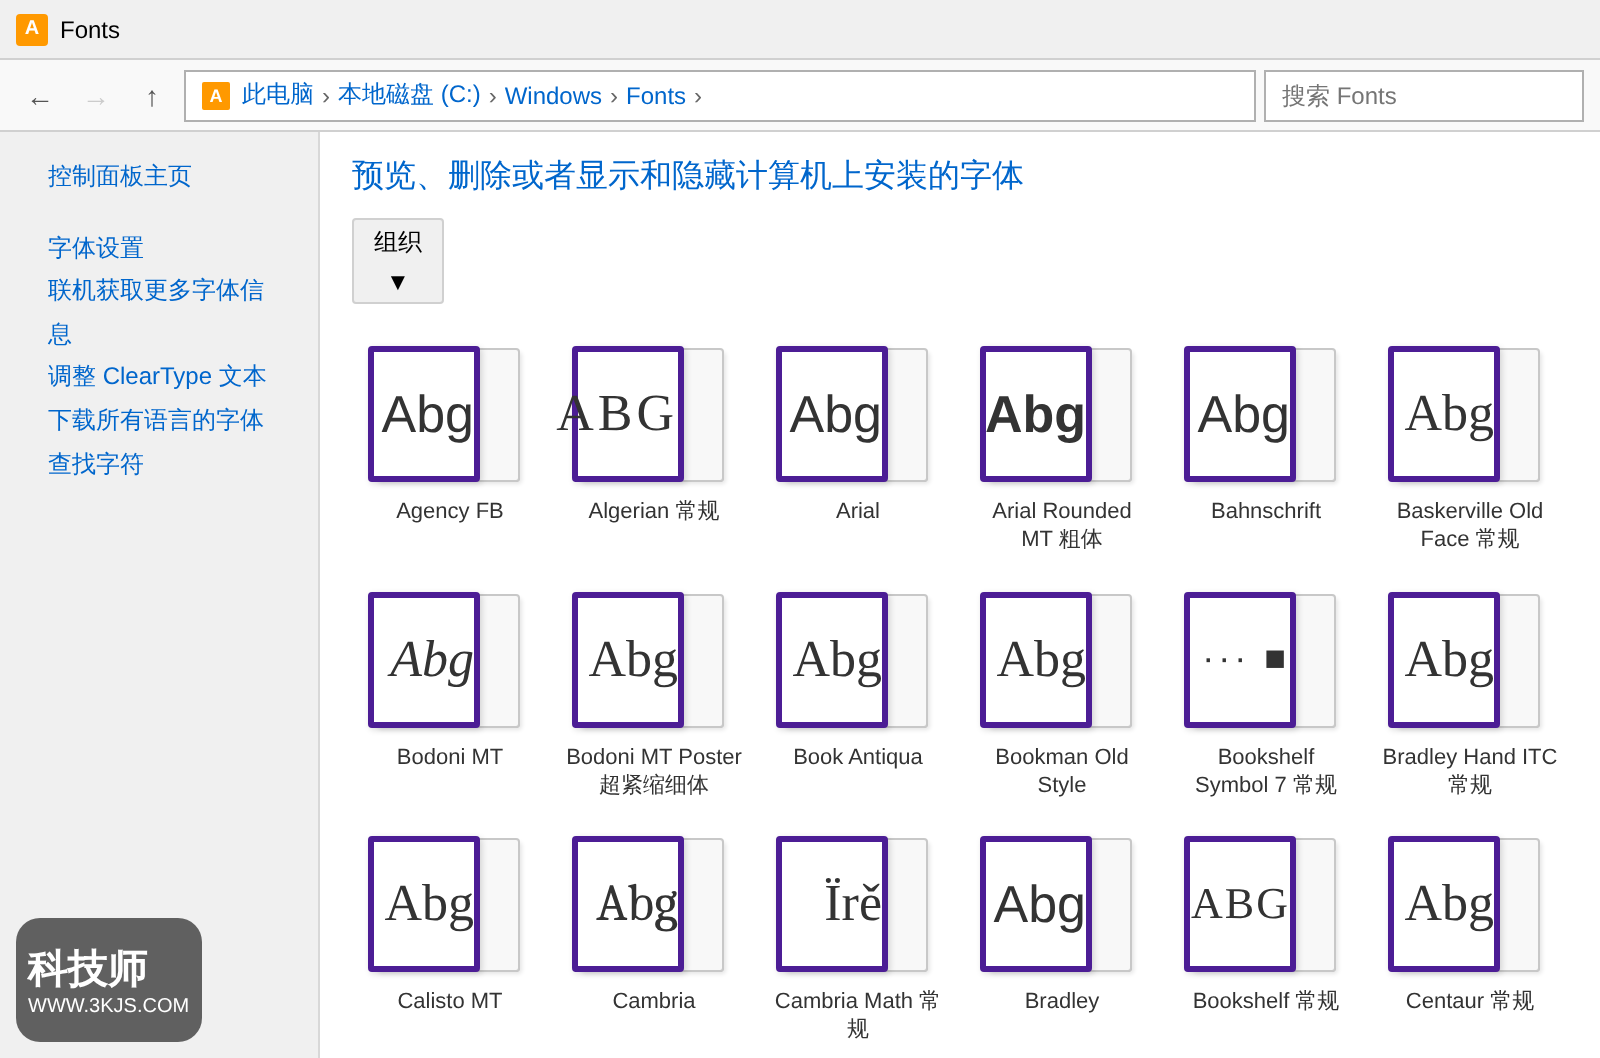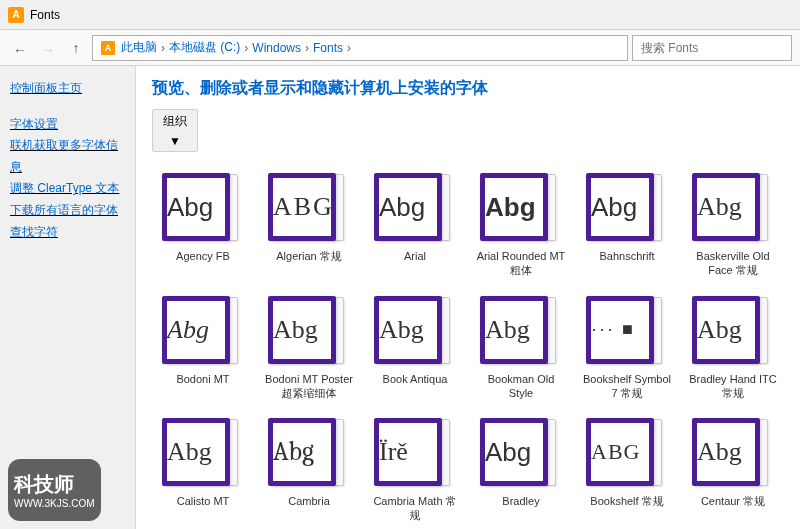--- a/index.html
+++ b/index.html
@@ -78,26 +78,25 @@
 
     
     .main-content {
       display: flex;
       flex: 1;
       overflow: hidden;
     }
 
     
     .sidebar {
-      width: 136px;
+      width: 160px;
       background: #f0f0f0;
-      padding: 12px 10px;
+      padding: 12px 24px;
       flex-shrink: 0;
       border-right: 1px solid #d8d8d8;
-      text-decoration: underline;
     }
     .sidebar-link {
       display: block;
       color: #0066cc;
       font-size: 12px;
       line-height: 1.8;
       cursor: pointer;
       text-decoration: none;
     }
 
@@ -105,21 +104,20 @@
     .content-area {
       flex: 1;
       background: #fff;
       padding: 12px 16px;
       overflow-y: auto;
     }
     .content-title {
       font-size: 16px;
       color: #0066cc;
       margin-bottom: 10px;
-      font-weight: bold;
     }
     .toolbar {
       display: flex;
       align-items: center;
       margin-bottom: 14px;
     }
     .toolbar-btn {
       background: #f0f0f0;
       border: 1px solid #d0d0d0;
       padding: 3px 10px;
@@ -176,28 +174,28 @@
       width: 74px;
       height: 67px;
       background: #f8f8f8;
       border: 1px solid #c8c8c8;
       border-radius: 2px;
     }
     .page-front {
       position: absolute;
       top: 0;
       left: 2px;
-      width: 68px;
+      width: 56px;
       height: 68px;
       background: #ffffff;
-      border: 5px solid #4c1d95;
+      border: 3px solid #4c1d95;
       border-radius: 2px;
       display: flex;
       align-items: center;
-      justify-content: flex-start;
+      justify-content: flex-end;
       box-shadow: 1px 1px 3px rgba(0,0,0,0.15);
     }
     .font-preview-text {
       font-size: 28px;
       color: #333;
       user-select: none;
     }
     .font-label {
       margin-top: 4px;
       font-size: 11px;

